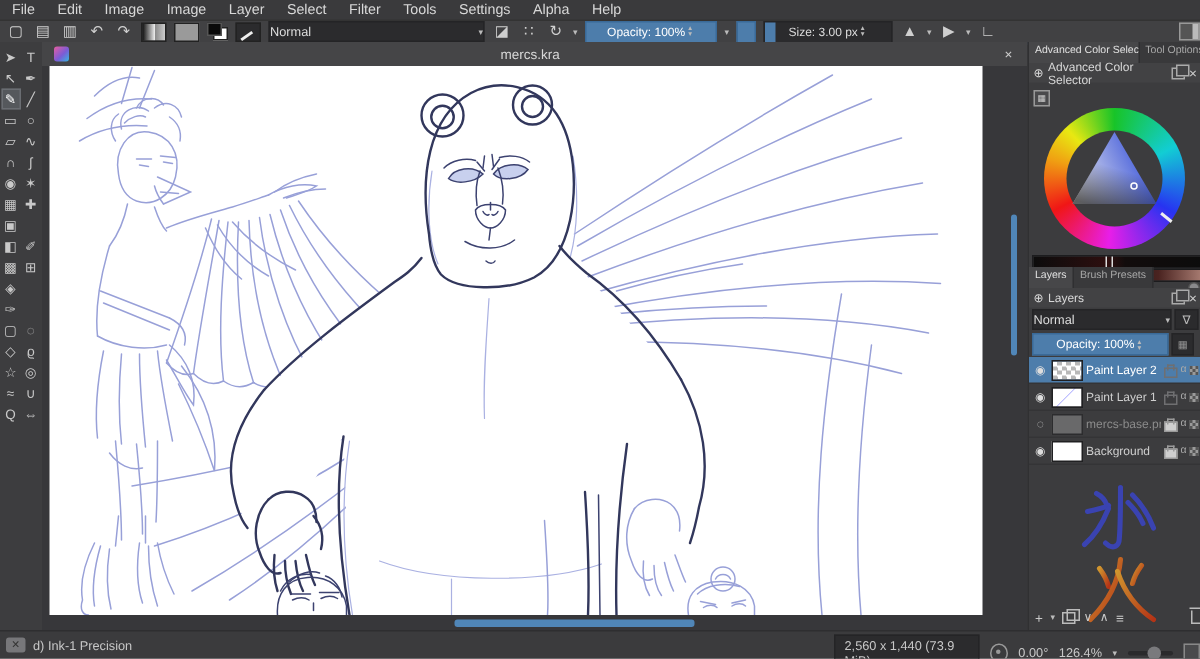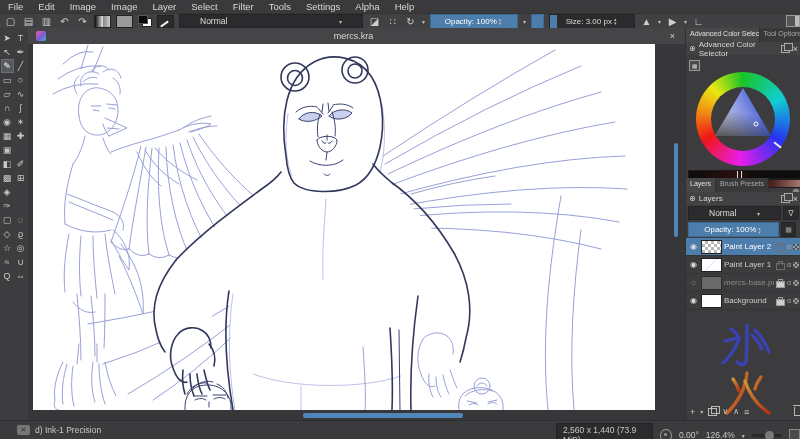--- a/index.html
+++ b/index.html
@@ -17,21 +17,21 @@
   .tbi{width:13px;height:12px;display:flex;align-items:center;justify-content:center;color:#cfcfcf;font-size:10px;}
   .sw{width:15px;height:11px;border:1px solid #222;}
   .sw-grad{background:linear-gradient(90deg,#111,#eee 55%,#888 55%,#ccc);}
   .sw-pat{background:#9a9a9a;}
   .fgbg{width:14px;height:12px;position:relative;}
   .fgbg::before{content:"";position:absolute;right:0;bottom:0;width:8px;height:7px;background:#fff;border:1px solid #222;}
   .fgbg::after{content:"";position:absolute;left:0;top:0;width:8px;height:7px;background:#0a0a0a;border:1px solid #555;}
   .brushbox{width:15px;height:11px;background:#2b2b2d;border:1px solid #222;position:relative;}
   .brushbox::before{content:"";position:absolute;left:2px;top:7px;width:9px;height:2px;background:#eee;transform:rotate(-35deg);}
   .dd{background:#2b2b2d;border:1px solid #242426;height:12px;display:flex;align-items:center;
-      padding:0 20px;font-size:8.5px;color:#ddd;}
+      padding:0 0;font-size:8.5px;color:#ddd;}
   #blendmode{width:142px;justify-content:space-between;}
   .slider{height:13px;display:flex;align-items:center;justify-content:center;font-size:8px;color:#fff;position:relative;}
   .spin{display:flex;flex-direction:column;font-size:5px;line-height:4px;color:#bbb;padding:0 2px;}
   #opacity-slider{width:86px;background:#4d7dab;border:1px solid #3a6a98;}
   #size-slider{width:84px;background:#2b2b2d;border:1px solid #242426;color:#ddd;}
   #size-slider::before{content:"";position:absolute;left:0;top:0;bottom:0;width:7px;background:#4d7dab;}
   .chev{font-size:6px;color:#bbb;}
   .bluesq{width:11px;height:13px;background:#4d7dab;border:1px solid #3a6a98;}
   #panel-toggle{position:absolute;right:4px;width:12px;height:10px;border:1px solid #999;background:#555;}
   #panel-toggle::before{content:"";position:absolute;right:0;top:0;bottom:0;width:4px;background:#bbb;}
@@ -103,21 +103,21 @@
   .mini-grid{width:6px;height:6px;background:repeating-conic-gradient(#9a9a9a 0 25%,#555 0 50%) 0 0/4px 4px;}
   #laybtns{position:absolute;left:0;bottom:1px;width:115px;height:15px;display:flex;align-items:center;gap:5px;
            padding:0 4px;font-size:9px;color:#c9c9c9;}
   .i-dup{width:7px;height:6px;border:1px solid #bbb;position:relative;}
   .i-dup::before{content:"";position:absolute;left:2px;top:-3px;width:7px;height:6px;border:1px solid #bbb;}
   .i-trash{width:7px;height:8px;border:1px solid #bbb;border-top:none;position:relative;margin-left:auto;margin-right:2px;}
   .i-trash::before{content:"";position:absolute;left:-2px;top:-2px;width:9px;height:1px;background:#bbb;}
   
   #statusbar{left:0;top:420px;width:800px;height:19px;background:#3b3b3d;border-top:1px solid #2e2e30;
              font-size:8.5px;color:#c8c8c8;}
-  #sb-left{position:absolute;left:17px;top:4px;display:flex;align-items:center;gap:5px;}
+  #sb-left{position:absolute;left:4px;top:4px;display:flex;align-items:center;gap:5px;}
   #sb-selicon{width:13px;height:10px;border-radius:2px;background:#77777a;color:#333;font-size:7px;
               display:flex;align-items:center;justify-content:center;}
   #sb-center{position:absolute;left:185px;top:5px;}
   #sb-right{position:absolute;left:556px;top:2px;display:flex;align-items:center;gap:7px;}
   #sb-size{background:#2b2b2d;border:1px solid #242426;padding:1px 6px;}
   #sb-rot-icon{width:11px;height:11px;border:1.5px solid #999;border-radius:50%;position:relative;}
   #sb-rot-icon::before{content:"";position:absolute;left:3px;top:3px;width:3px;height:3px;background:#999;border-radius:50%;}
   #zoomtrack{width:34px;height:3px;background:#2a2a2c;border-radius:2px;position:relative;}
   #zoomhandle{position:absolute;left:13px;top:-3px;width:9px;height:9px;border-radius:50%;background:#7a7a7d;}
   #sb-canvasbtn{width:10px;height:10px;border:1px solid #888;background:#4a4a4c;}

